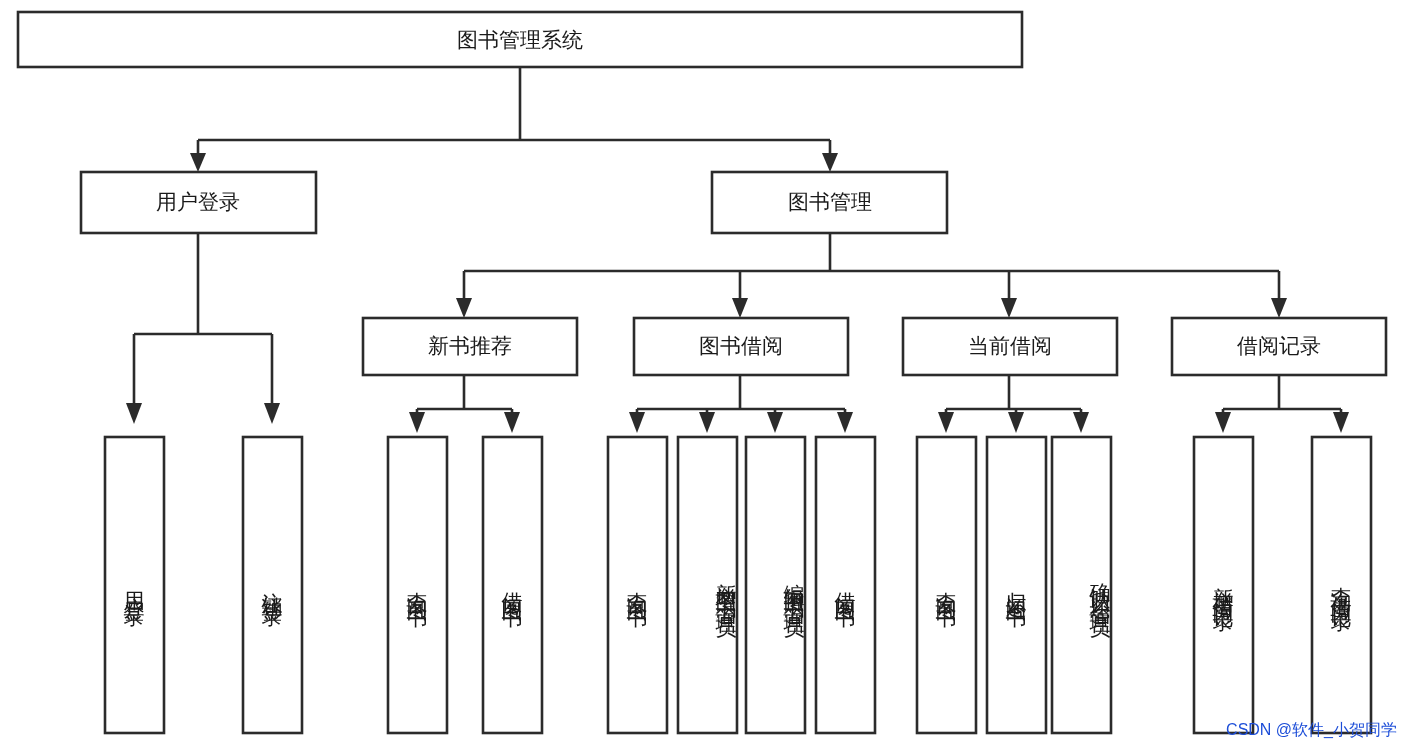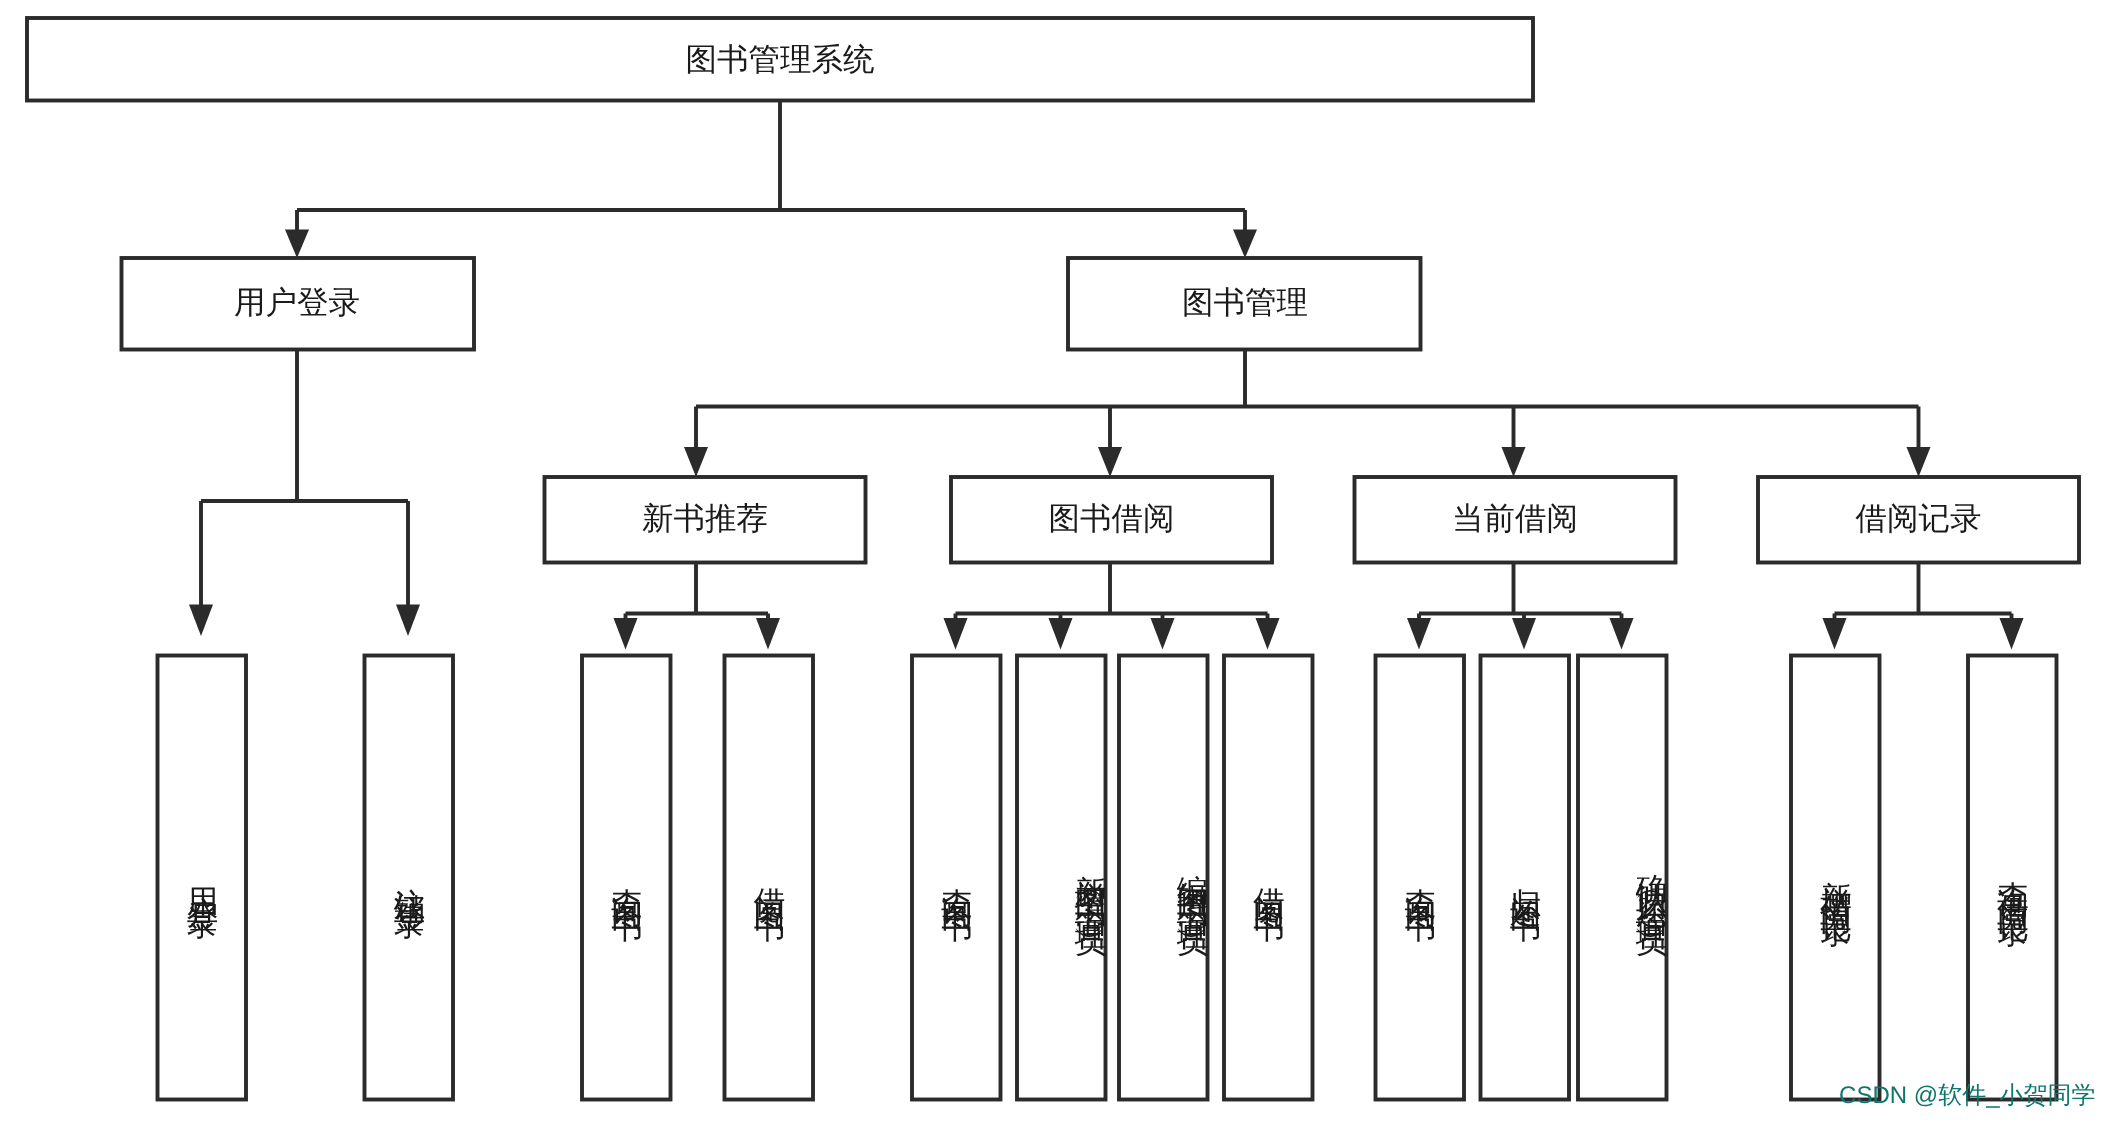--- a/index.html
+++ b/index.html
@@ -65,21 +65,21 @@
     text-align: center;
     white-space: nowrap;
     pointer-events: none;
   }
   .watermark {
     position: absolute;
     right: 8px;
     bottom: 6px;
     font-family: "Liberation Sans", "DejaVu Sans", sans-serif;
     font-size: 16px;
-    color: #0f766e;
+    color: #1d4ed8;
     white-space: nowrap;
   }
 </style>
 </head>
 <body>
 
 <div id="diagram-root">
 
   <svg class="diagram-canvas" viewBox="0 0 1405 747">
 

